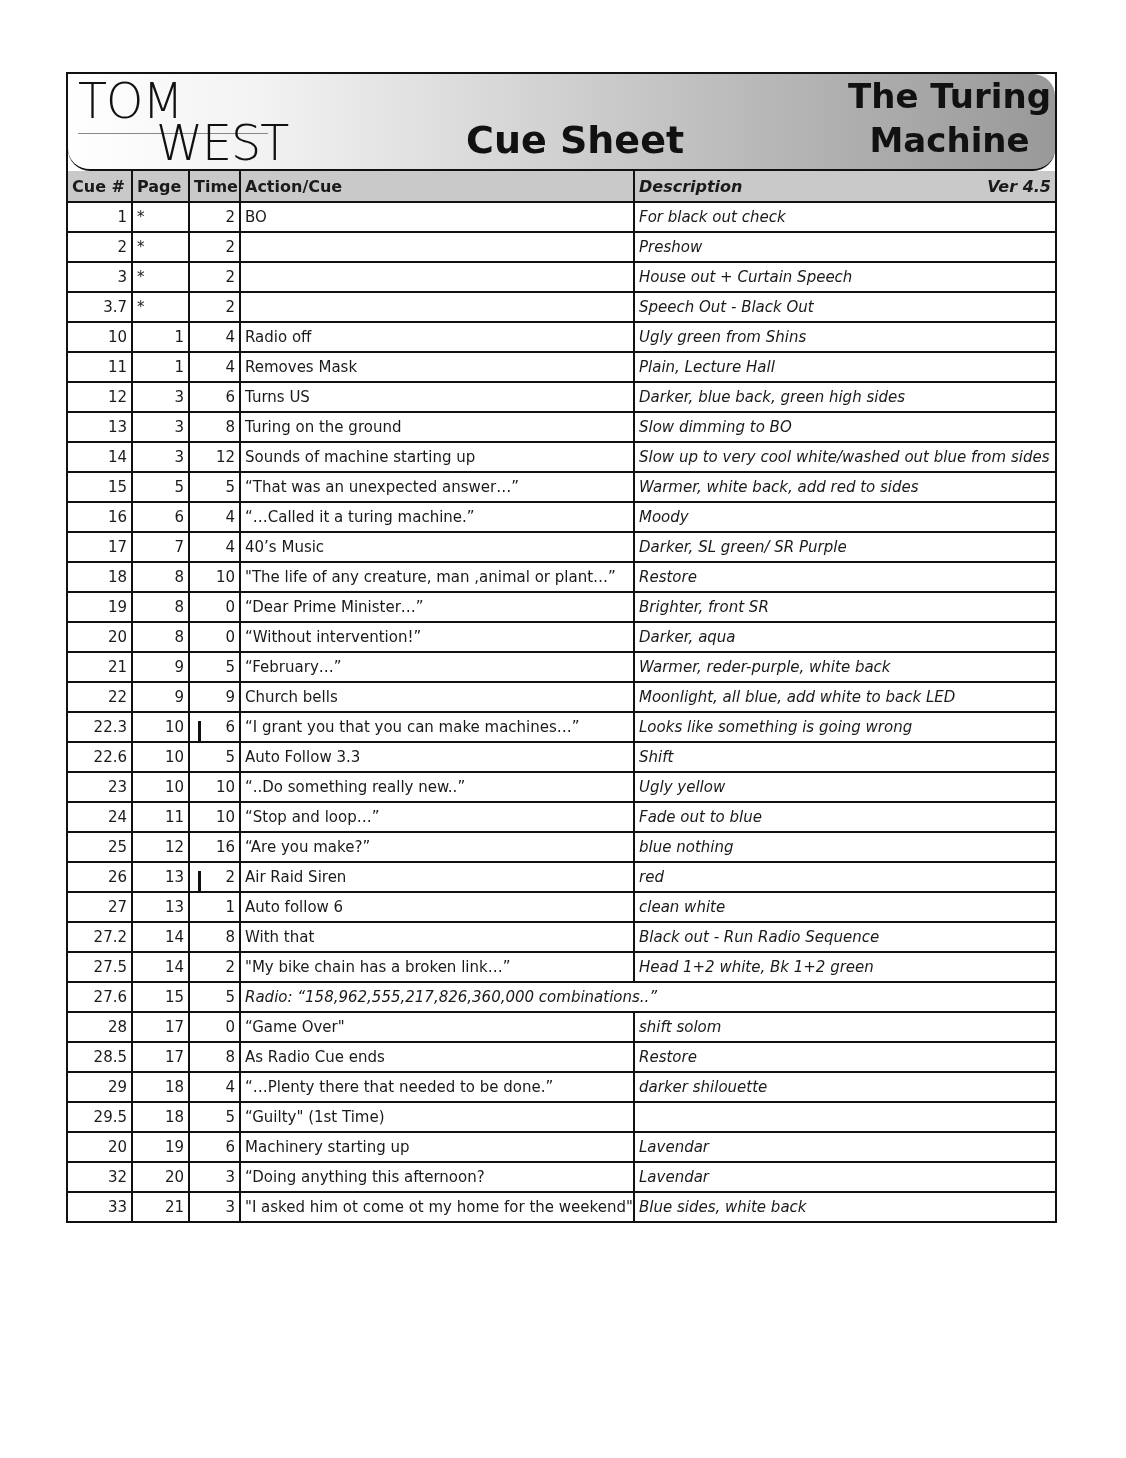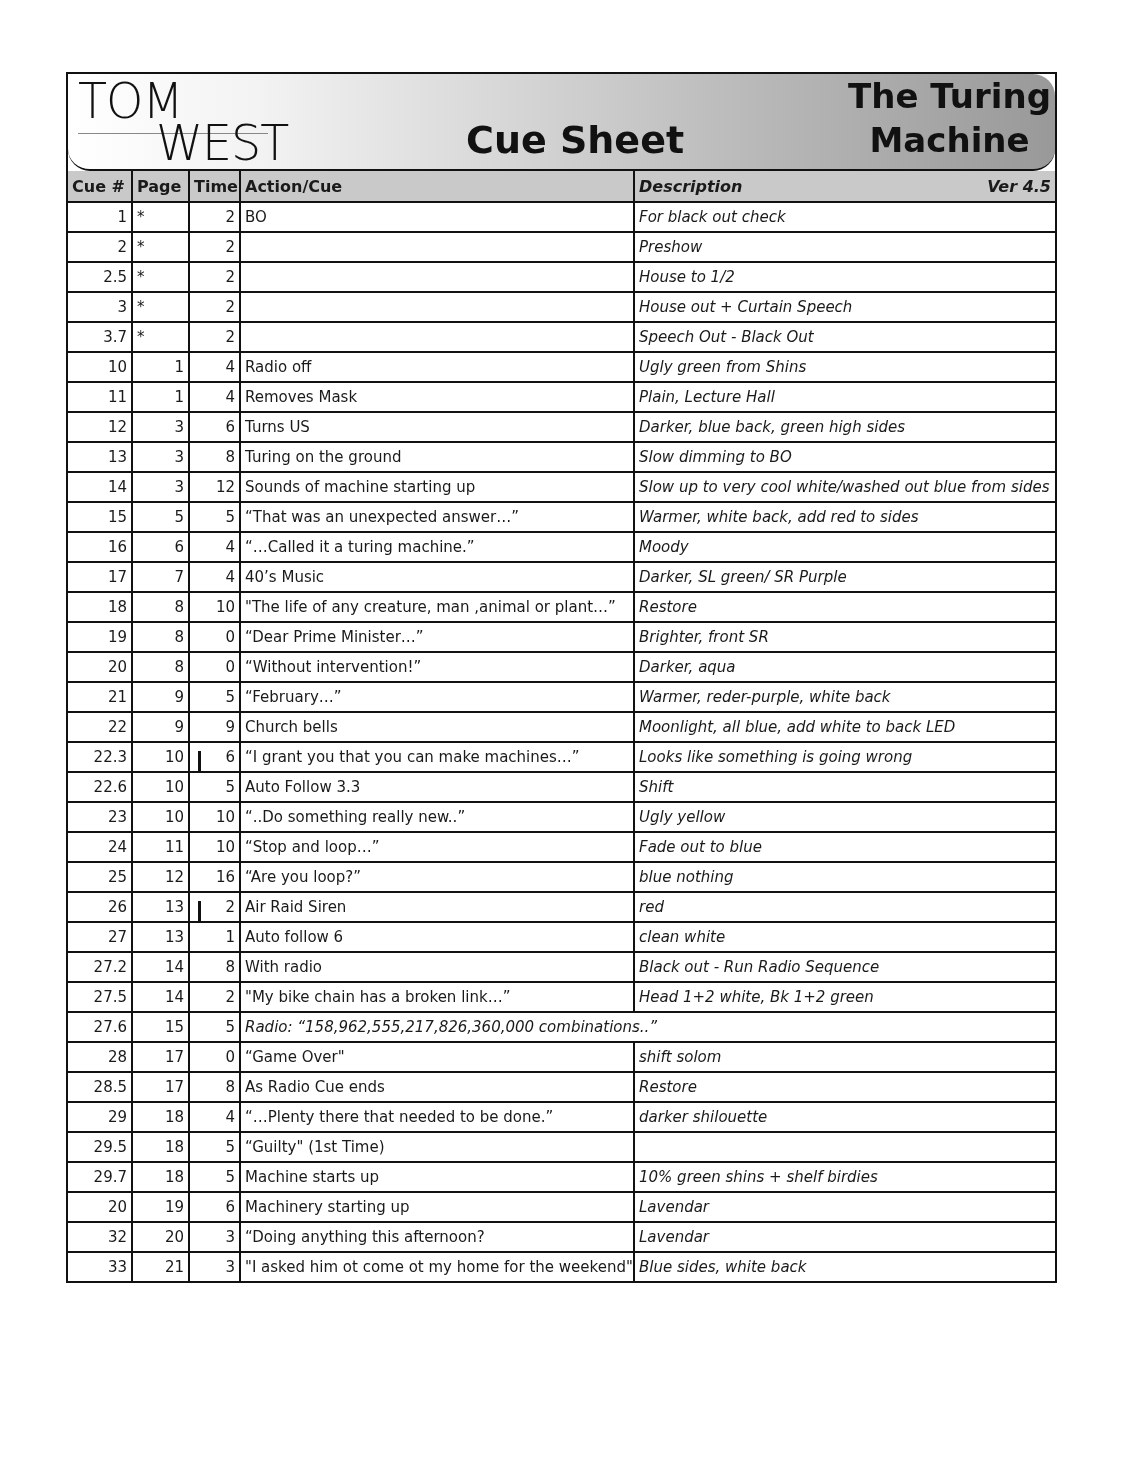--- a/index.html
+++ b/index.html
@@ -74,27 +74,20 @@
           <td>For black out check</td>
         </tr>
         <tr>
           <td class="num">2</td>
           <td class="page-star">*</td>
           <td class="time">2</td>
           <td></td>
           <td>Preshow</td>
         </tr>
         <tr>
-          <td class="num">2.5</td>
-          <td class="page-star">*</td>
-          <td class="time">2</td>
-          <td></td>
-          <td>House to 1/2</td>
-        </tr>
-        <tr>
           <td class="num">3</td>
           <td class="page-star">*</td>
           <td class="time">2</td>
           <td></td>
           <td>House out + Curtain Speech</td>
         </tr>
         <tr>
           <td class="num">3.7</td>
           <td class="page-star">*</td>
           <td class="time">2</td>
@@ -217,42 +210,42 @@
           <td class="num">24</td>
           <td class="num">11</td>
           <td class="time">10</td>
           <td>“Stop and loop…”</td>
           <td>Fade out to blue</td>
         </tr>
         <tr>
           <td class="num">25</td>
           <td class="num">12</td>
           <td class="time">16</td>
-          <td>“Are you loop?”</td>
+          <td>“Are you make?”</td>
           <td>blue nothing</td>
         </tr>
         <tr>
           <td class="num">26</td>
           <td class="num">13</td>
           <td class="time">2<span class="arrow"></span></td>
           <td>Air Raid Siren</td>
           <td>red</td>
         </tr>
         <tr>
           <td class="num">27</td>
           <td class="num">13</td>
           <td class="time">1</td>
           <td>Auto follow 6</td>
           <td>clean white</td>
         </tr>
         <tr>
           <td class="num">27.2</td>
           <td class="num">14</td>
           <td class="time">8</td>
-          <td>With radio</td>
+          <td>With that</td>
           <td>Black out - Run Radio Sequence</td>
         </tr>
         <tr>
           <td class="num">27.5</td>
           <td class="num">14</td>
           <td class="time">2</td>
           <td>"My bike chain has a broken link…”</td>
           <td>Head 1+2 white, Bk 1+2 green</td>
         </tr>
         <tr>
@@ -283,27 +276,20 @@
           <td>darker shilouette</td>
         </tr>
         <tr>
           <td class="num">29.5</td>
           <td class="num">18</td>
           <td class="time">5</td>
           <td>“Guilty" (1st Time)</td>
           <td></td>
         </tr>
         <tr>
-          <td class="num">29.7</td>
-          <td class="num">18</td>
-          <td class="time">5</td>
-          <td>Machine starts up</td>
-          <td>10% green shins + shelf birdies</td>
-        </tr>
-        <tr>
           <td class="num">20</td>
           <td class="num">19</td>
           <td class="time">6</td>
           <td>Machinery starting up</td>
           <td>Lavendar</td>
         </tr>
         <tr>
           <td class="num">32</td>
           <td class="num">20</td>
           <td class="time">3</td>

